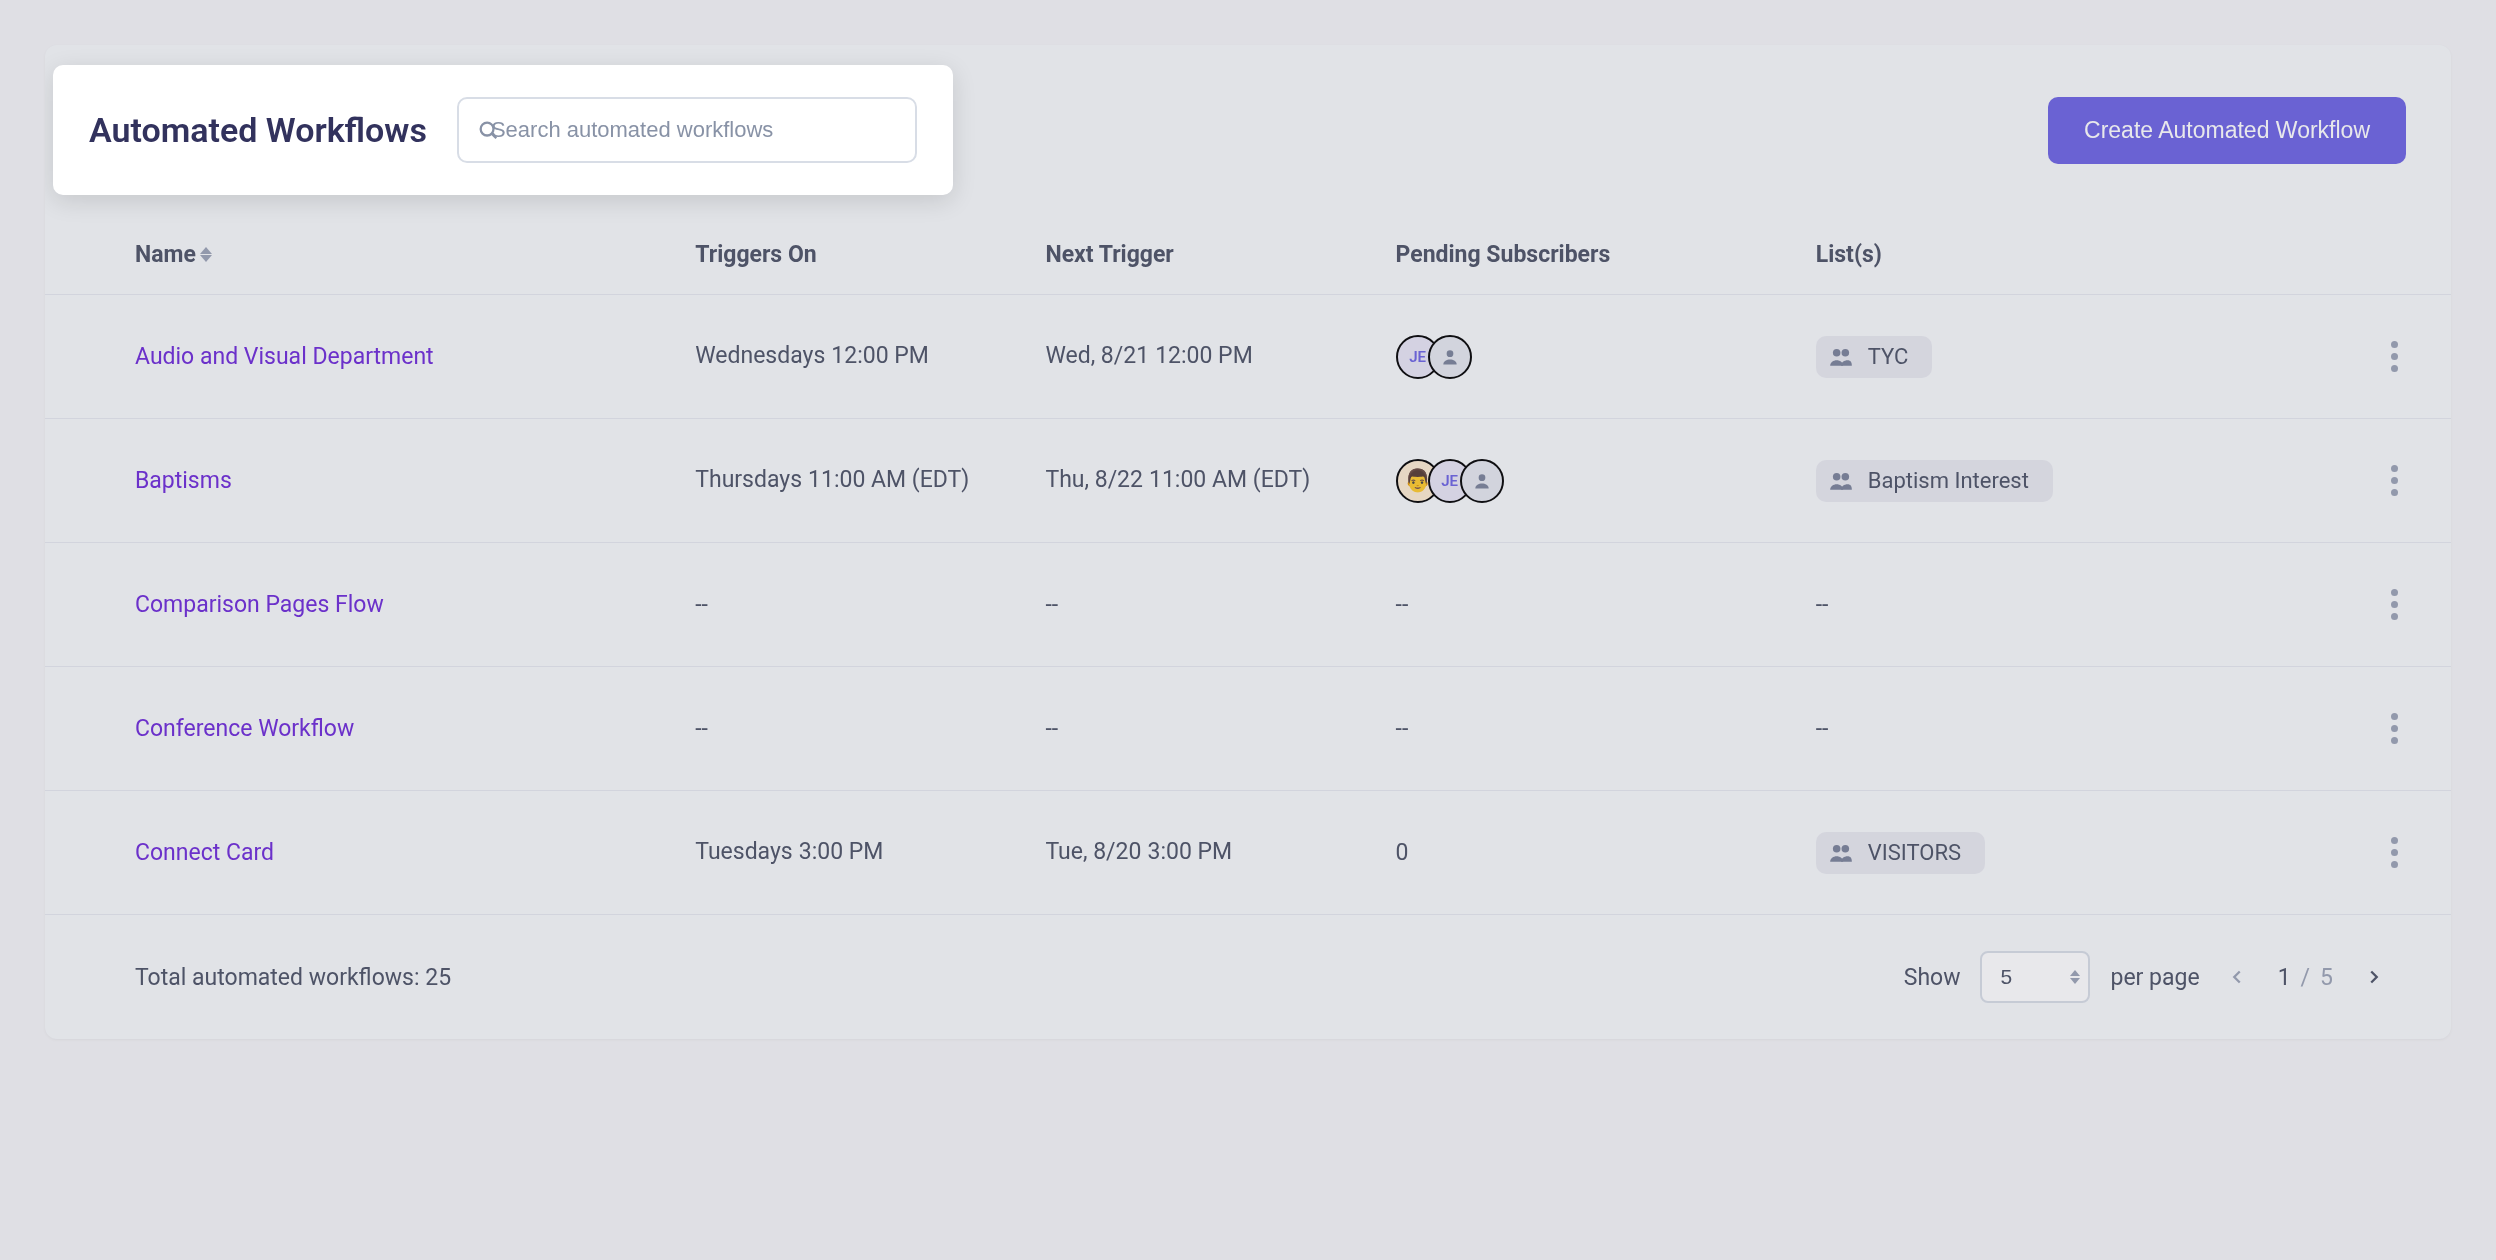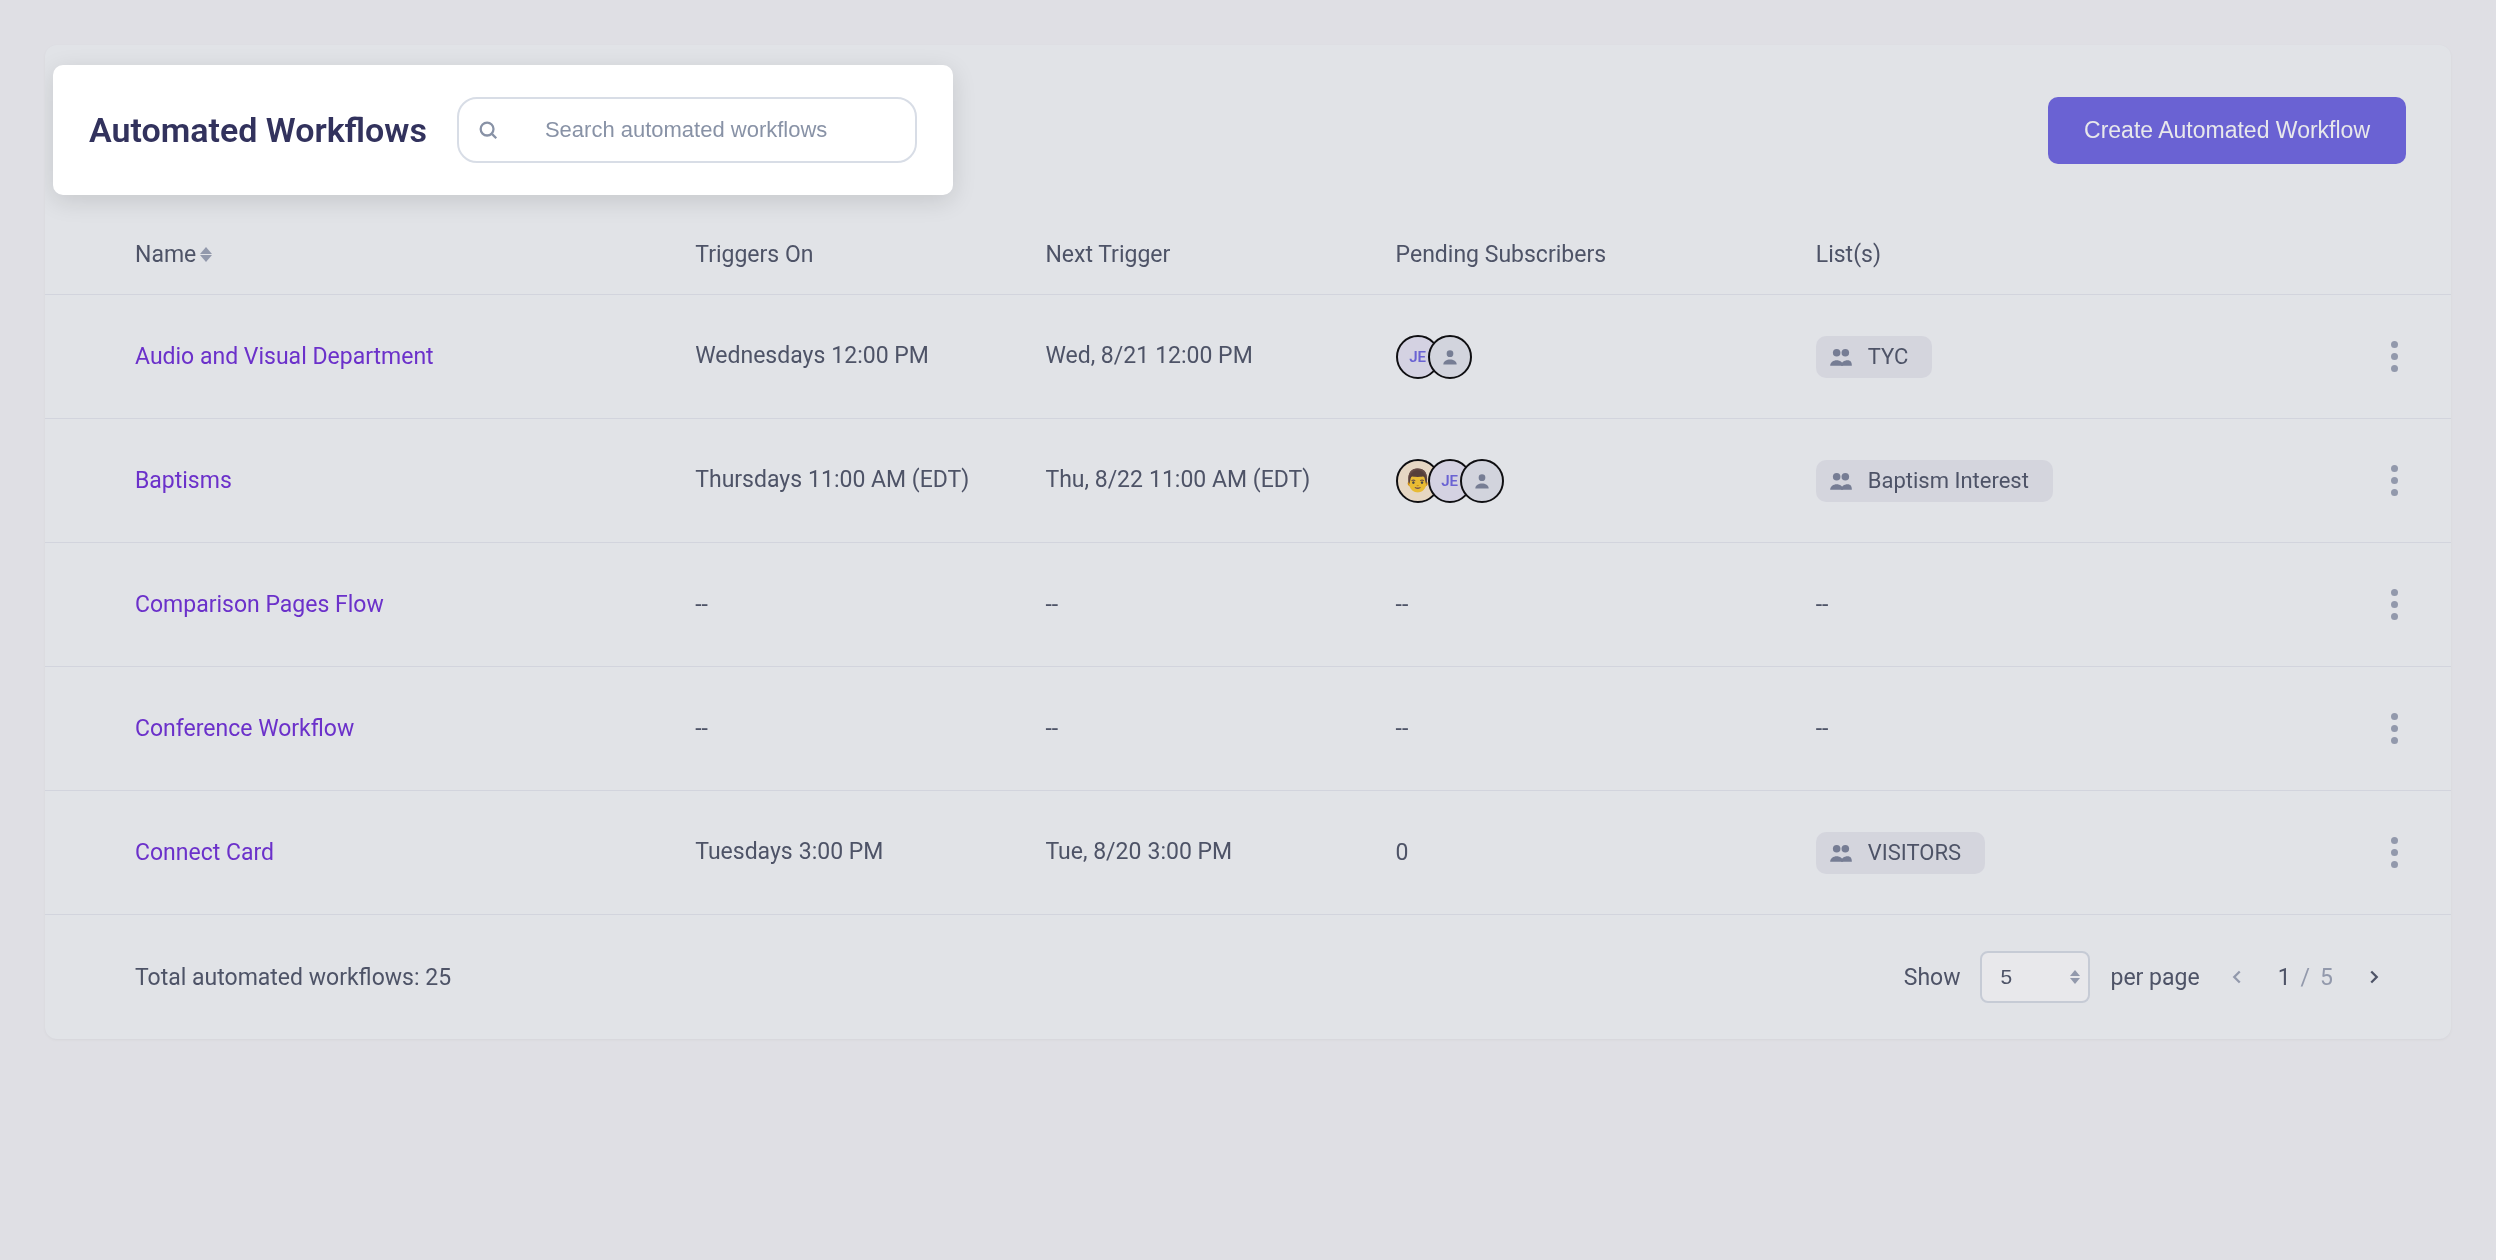--- a/index.html
+++ b/index.html
@@ -68,23 +68,23 @@
       text-align: center;
     }
     
     .search-wrap {
       position: relative;
       width: 460px;
     }
     
     .search-input {
       width: 100%;
-      padding: 18px 20px 18px 86px;
+      padding: 18px 20px 18px 32px;
       border: 2px solid #d8dde6;
-      border-radius: 20px;
+      border-radius: 10px;
       font-size: 22px;
       color: #333;
       background: #fff;
     }
     
     .search-input::placeholder {
       color: #8892a6;
     }
     
     .search-icon {
@@ -118,21 +118,21 @@
     
     .table-header {
       display: grid;
       grid-template-columns: 1.6fr 1fr 1fr 1.2fr 1.4fr 100px;
       padding: 26px 45px 26px 90px;
       border-bottom: 1px solid #e5e8ef;
     }
     
     .th {
       font-size: 23px;
-      font-weight: 400;
+      font-weight: 700;
       color: #4a5164;
       display: flex;
       align-items: center;
       gap: 4px;
     }
     
     .sort-icon {
       display: inline-flex;
       flex-direction: column;
       gap: 1px;

